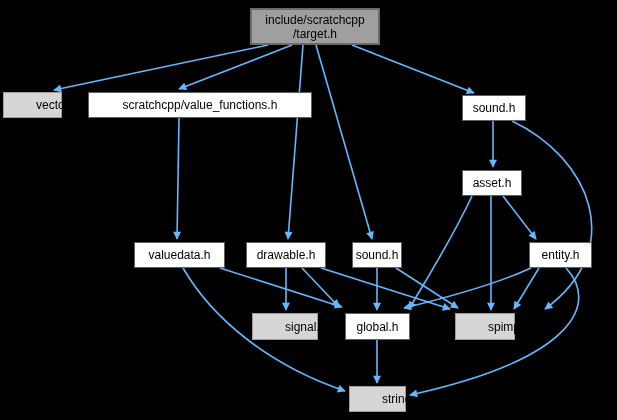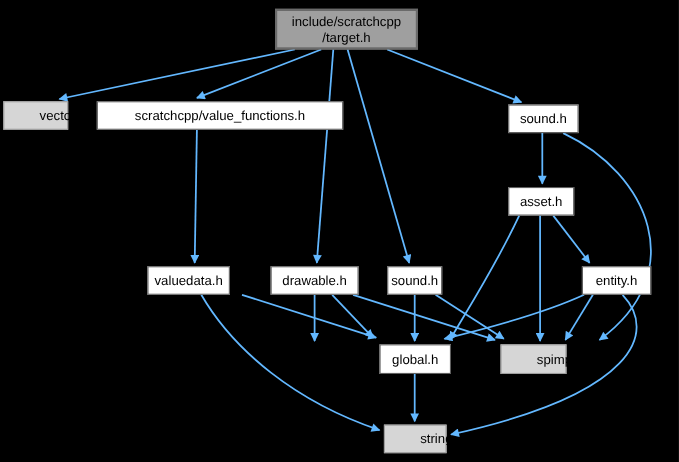--- a/index.html
+++ b/index.html
@@ -79,31 +79,34 @@
     </div>
     <div class="node internal" style="left: 88px; top: 92px; width: 224px; height: 26px;">
       <span class="lbl">scratchcpp/value_functions.h</span>
     </div>
     <div class="node internal" style="left: 462px; top: 95px; width: 64px; height: 26px;">
       <span class="lbl">sound.h</span>
     </div>
     <div class="node internal" style="left: 462px; top: 170px; width: 60px; height: 26px;">
       <span class="lbl">asset.h</span>
     </div>
-    <div class="node internal" style="left: 134px; top: 242px; width: 75px; height: 26px;">
+    <div class="node internal" style="left: 134px; top: 242px; width: 91px; height: 26px;">
       <span class="lbl">valuedata.h</span>
     </div>
     <div class="node internal" style="left: 246px; top: 242px; width: 80px; height: 26px;">
       <span class="lbl">drawable.h</span>
     </div>
     <div class="node internal" style="left: 352px; top: 242px; width: 50px; height: 26px;">
       <span class="lbl">sound.h</span>
     </div>
     <div class="node internal" style="left: 529px; top: 242px; width: 63px; height: 26px;">
       <span class="lbl">entity.h</span>
+    </div>
+    <div class="node external" style="left: 252px; top: 313px; width: 66px; height: 27px;">
+      <span class="lbl">signal.h</span>
     </div>
     <div class="node internal" style="left: 345px; top: 313px; width: 65px; height: 27px;">
       <span class="lbl">global.h</span>
     </div>
     <div class="node external" style="left: 455px; top: 313px; width: 60px; height: 27px;">
       <span class="lbl">spimpl.h</span>
     </div>
     <div class="node external" style="left: 349px; top: 386px; width: 57px; height: 26px;">
       <span class="lbl">string</span>
     </div>

